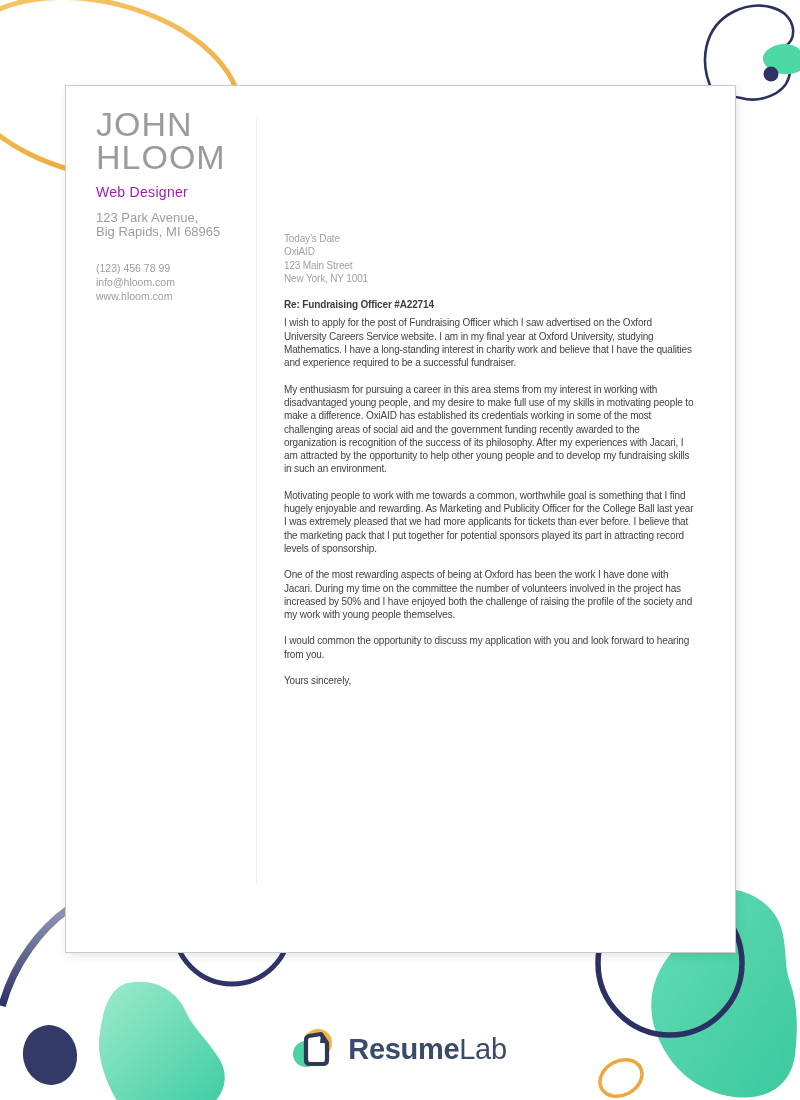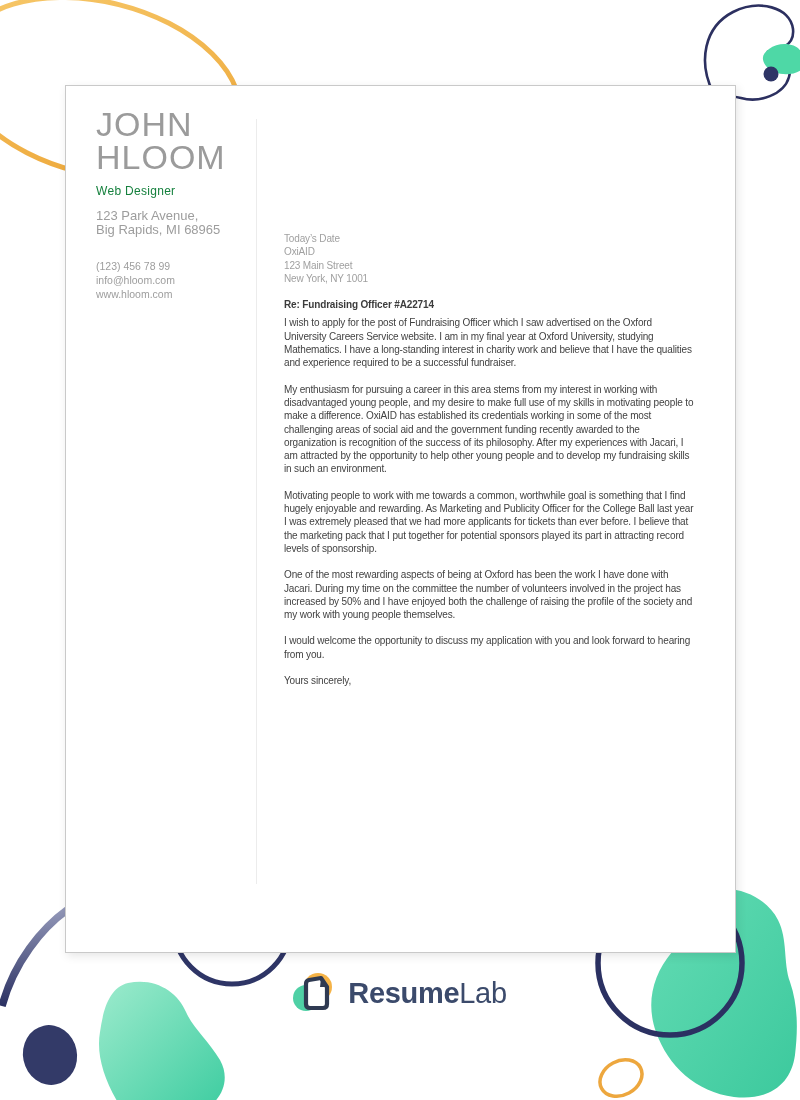--- a/index.html
+++ b/index.html
@@ -14,34 +14,34 @@
   .sheet{
     position:absolute;left:65px;top:85px;width:671px;height:868px;
     background:#ffffff;border:1px solid #c9c9c9;
     box-shadow:2px 3px 9px rgba(0,0,0,.10);
     z-index:2;box-sizing:border-box;
   }
   .divider{position:absolute;left:190px;top:33px;width:1px;height:765px;background:#ececec;}
 
   .left-col{position:absolute;left:30px;top:22px;width:158px;}
   .name{font-size:34px;line-height:33px;color:#9b9b9b;letter-spacing:1px;}
-  .job-title{margin-top:10px;font-size:12px;color:#15803d;letter-spacing:.3px;}
+  .job-title{margin-top:10px;font-size:14px;color:#a21caf;letter-spacing:.3px;}
   .addr-block{margin-top:11px;font-size:13px;line-height:14px;color:#9d9d9d;}
   .contact-block{margin-top:22px;font-size:10.5px;line-height:14px;color:#9d9d9d;}
 
   .right-col{position:absolute;left:218px;top:146px;width:410px;
     font-size:10px;line-height:13.3px;letter-spacing:-.15px;}
   .recipient{color:#a0a0a0;}
   .subject{margin-top:13px;margin-bottom:5px;color:#3c3c3c;font-weight:bold;}
   .para{color:#424242;margin:0 0 13px 0;}
   .closing{color:#424242;margin-top:13px;}
 
   
   .footer-logo{
-    position:absolute;left:0;top:968px;width:800px;height:50px;
+    position:absolute;left:0;top:1024px;width:800px;height:50px;
     display:flex;align-items:center;justify-content:center;gap:11px;z-index:2;
   }
   .brand{font-size:29px;color:#3b4a6b;letter-spacing:-.3px;}
   .brand .bold{font-weight:bold;}
   .brand .light{font-weight:normal;}
 </style>
 </head>
 <body>
 
 <svg class="decor" width="800" height="1100" viewBox="0 0 800 1100">
@@ -138,21 +138,21 @@
       <div>Today’s Date</div>
       <div>OxiAID</div>
       <div>123 Main Street</div>
       <div>New York, NY 1001</div>
     </div>
     <div class="subject">Re: Fundraising Officer #A22714</div>
     <p class="para">I wish to apply for the post of Fundraising Officer which I saw advertised on the Oxford University Careers Service website. I am in my final year at Oxford University, studying Mathematics. I have a long-standing interest in charity work and believe that I have the qualities and experience required to be a successful fundraiser.</p>
     <p class="para">My enthusiasm for pursuing a career in this area stems from my interest in working with disadvantaged young people, and my desire to make full use of my skills in motivating people to make a difference. OxiAID has established its credentials working in some of the most challenging areas of social aid and the government funding recently awarded to the organization is recognition of the success of its philosophy. After my experiences with Jacari, I am attracted by the opportunity to help other young people and to develop my fundraising skills in such an environment.</p>
     <p class="para">Motivating people to work with me towards a common, worthwhile goal is something that I find hugely enjoyable and rewarding. As Marketing and Publicity Officer for the College Ball last year I was extremely pleased that we had more applicants for tickets than ever before. I believe that the marketing pack that I put together for potential sponsors played its part in attracting record levels of sponsorship.</p>
     <p class="para">One of the most rewarding aspects of being at Oxford has been the work I have done with Jacari. During my time on the committee the number of volunteers involved in the project has increased by 50% and I have enjoyed both the challenge of raising the profile of the society and my work with young people themselves.</p>
-    <p class="para">I would welcome the opportunity to discuss my application with you and look forward to hearing from you.</p>
+    <p class="para">I would common the opportunity to discuss my application with you and look forward to hearing from you.</p>
     <div class="closing">
       <div>Yours sincerely,</div>
     </div>
   </div>
 </div>
 
 <div class="footer-logo">
   <svg width="44" height="44" viewBox="0 0 44 44">
     <circle cx="25" cy="16" r="14" fill="#f5b347"></circle>
     <circle cx="13" cy="27" r="13" fill="#4fd0a5"></circle>

